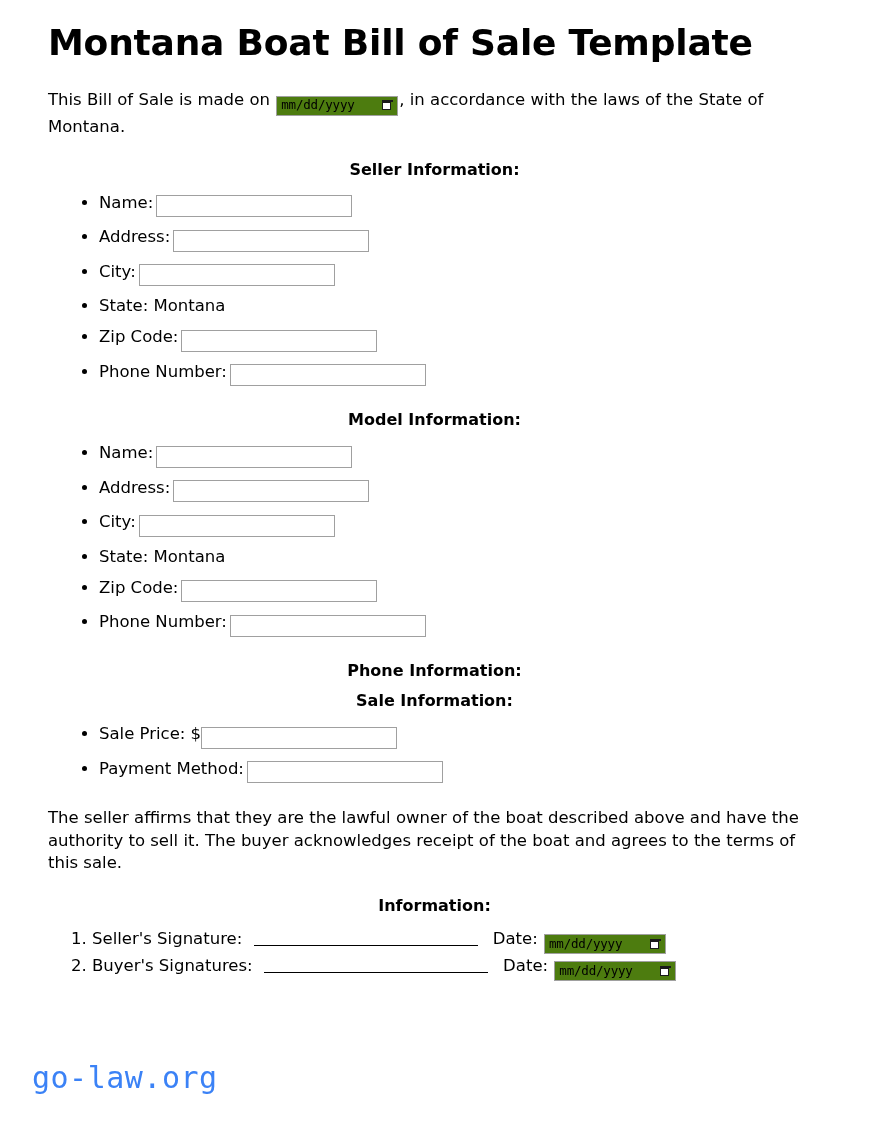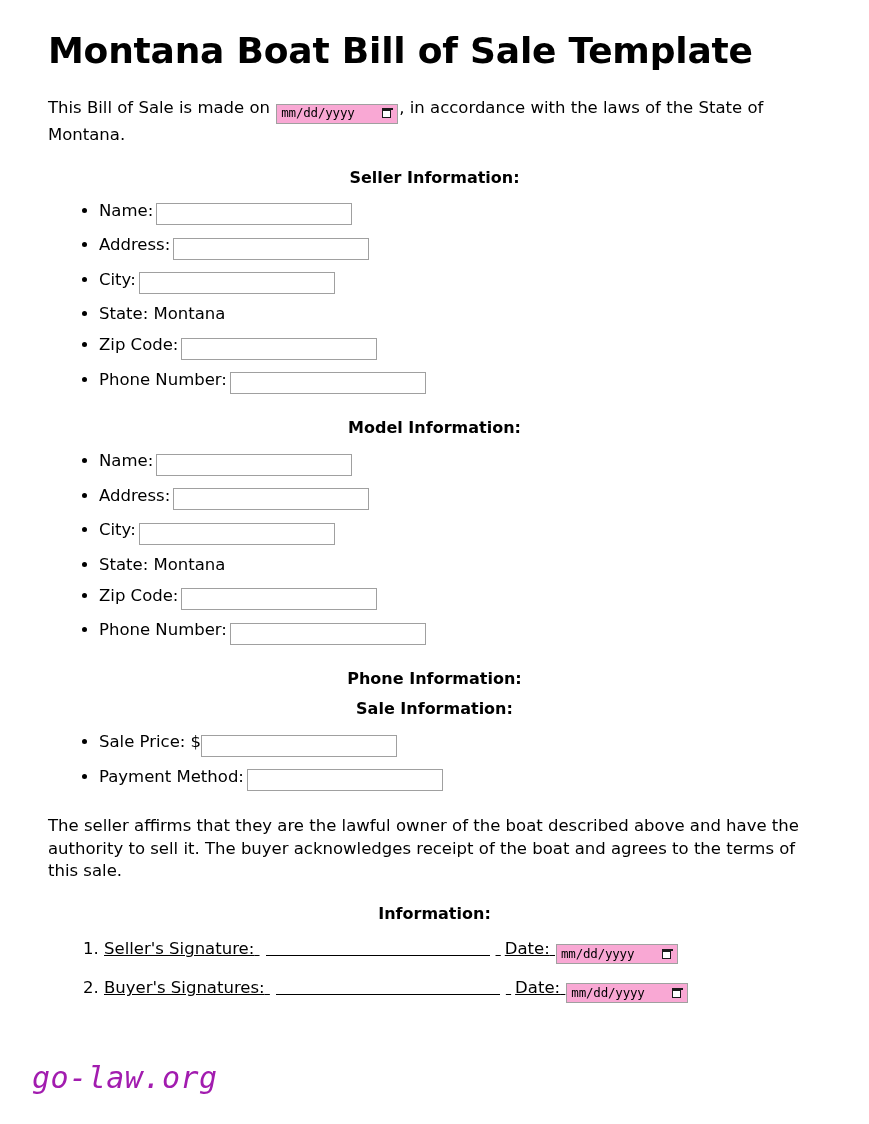--- a/index.html
+++ b/index.html
@@ -9,21 +9,21 @@
   }
   body {
     width: 869px;
     height: 1124px;
     font-family: "DejaVu Sans", "Liberation Sans", sans-serif;
     color: #000000;
     position: relative;
     overflow: hidden;
   }
   .page {
-    padding: 30px 48px 0 48px;
+    padding: 22px 48px 0 48px;
     box-sizing: border-box;
     width: 869px;
   }
 
   h1.doc-title {
     font-family: "DejaVu Sans", "Liberation Sans", sans-serif;
     font-size: 36px;
     font-weight: bold;
     letter-spacing: -0.2px;
     margin: 0 0 26px 0;
@@ -58,24 +58,23 @@
   }
 
   ol.sig-list {
     list-style-type: decimal;
     margin: 0 0 22px 0;
     padding-left: 44px;
   }
   ol.sig-list > li {
     font-size: 16.5px;
     line-height: 1.48;
-    margin: 12px;
+    margin: 0;
     padding: 0;
     white-space: nowrap;
-    text-decoration: underline;
   }
 
   
   .tin {
     font-family: "DejaVu Sans", "Liberation Sans", sans-serif;
     font-size: 13px;
     width: 190px;
     height: 18px;
     padding: 1px 2px;
     margin: 0 0 0 3px;
@@ -89,21 +88,21 @@
   .tin.after { margin-left: 0; }
 
   
   .date-box {
     display: inline-flex;
     align-items: center;
     justify-content: space-between;
     width: 122px;
     height: 20px;
     border: 1px solid #a0a0a0;
-    background: #f9a8d4;
+    background: #4d7c0f;
     padding: 0 4px 0 4px;
     box-sizing: border-box;
     vertical-align: -4px;
     margin: 0 1px;
   }
   .date-box .dtext {
     font-family: "DejaVu Sans Mono", "Liberation Mono", monospace;
     font-size: 12.5px;
     letter-spacing: -0.2px;
     color: #000;
@@ -144,22 +143,21 @@
 
   .unit { margin-left: 6px; }
 
   .footer-brand {
     position: absolute;
     left: 32px;
     top: 1060px;
     font-family: "DejaVu Sans Mono", "Liberation Mono", monospace;
     font-size: 30px;
     letter-spacing: 0.5px;
-    color: #a21caf;
-    font-style: italic;
+    color: #3b82f6;
   }
 </style>
 </head>
 <body>
 
 <div class="page">
 
   <h1 class="doc-title">Montana Boat Bill of Sale Template</h1>
 
   <p class="para">

